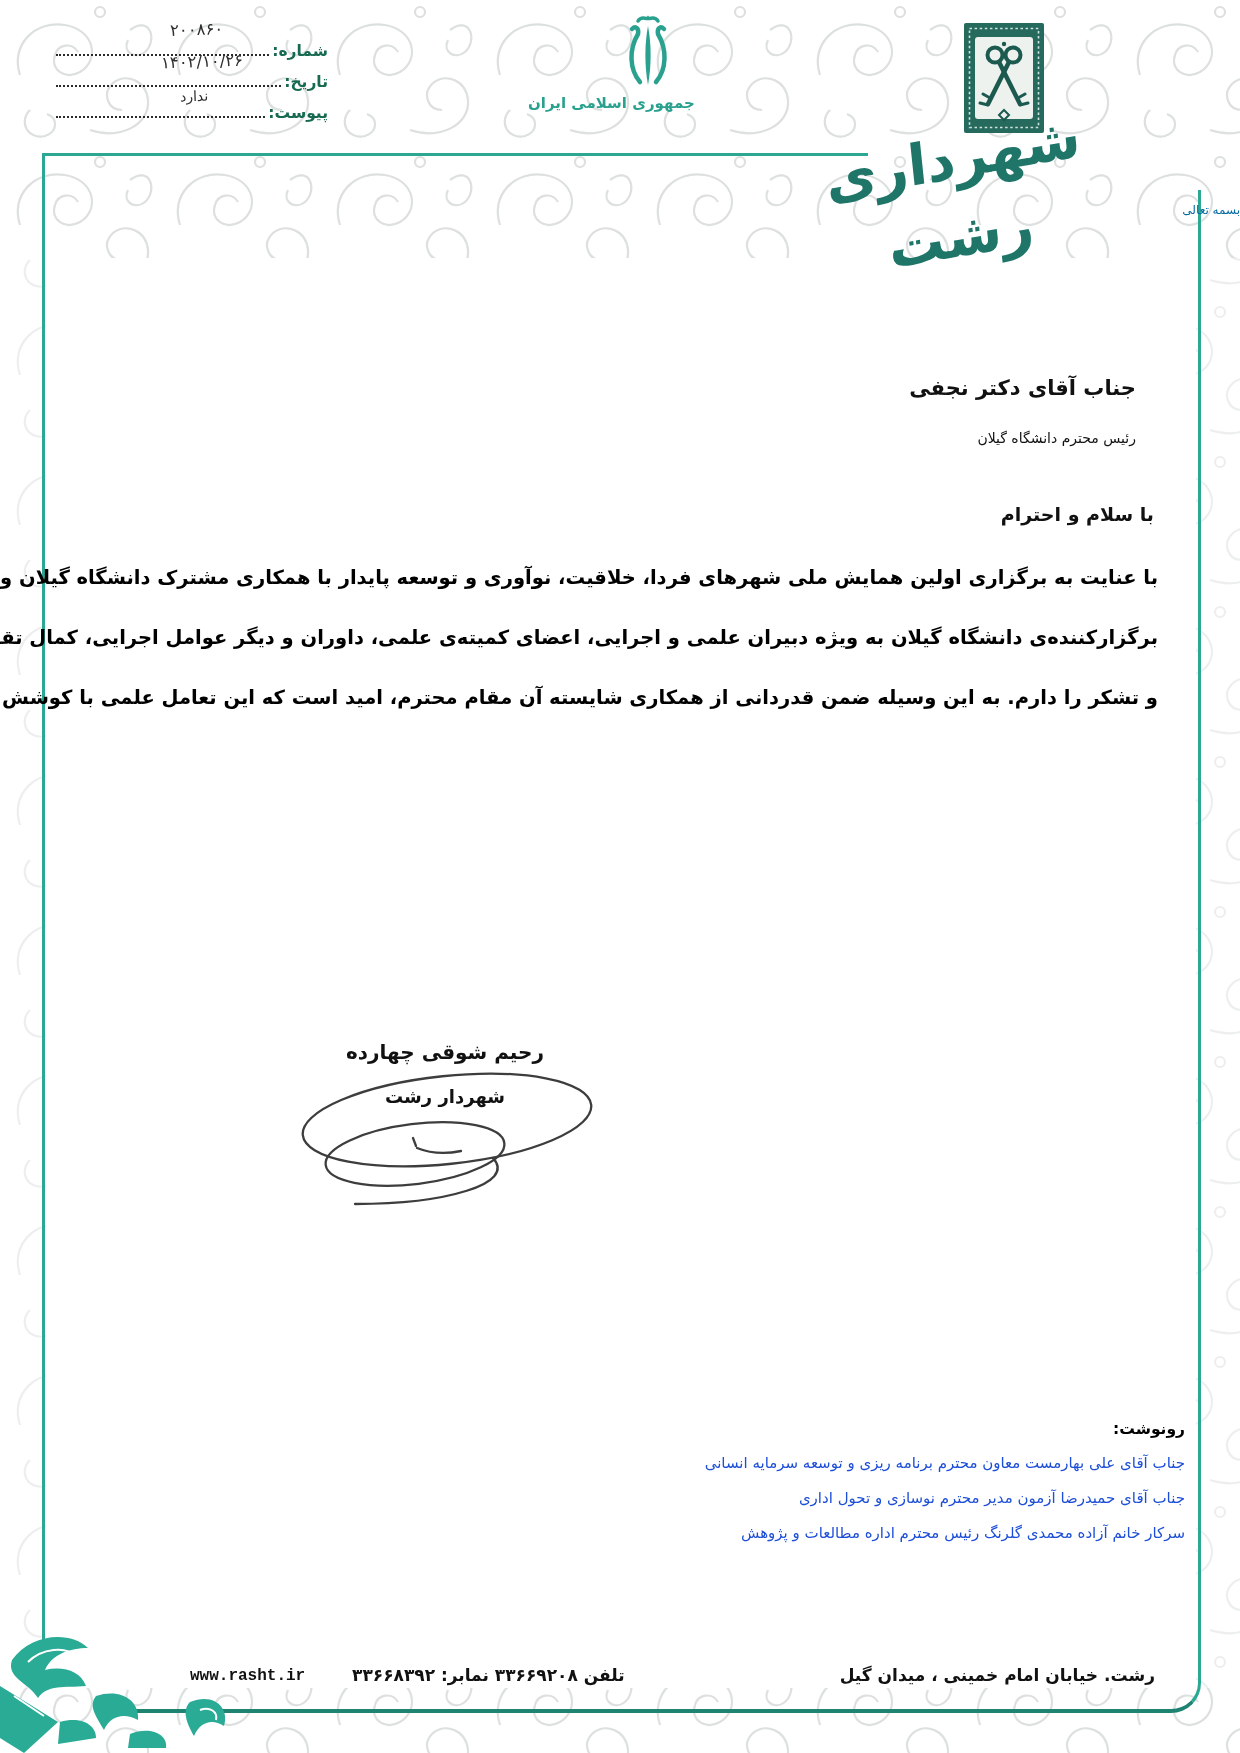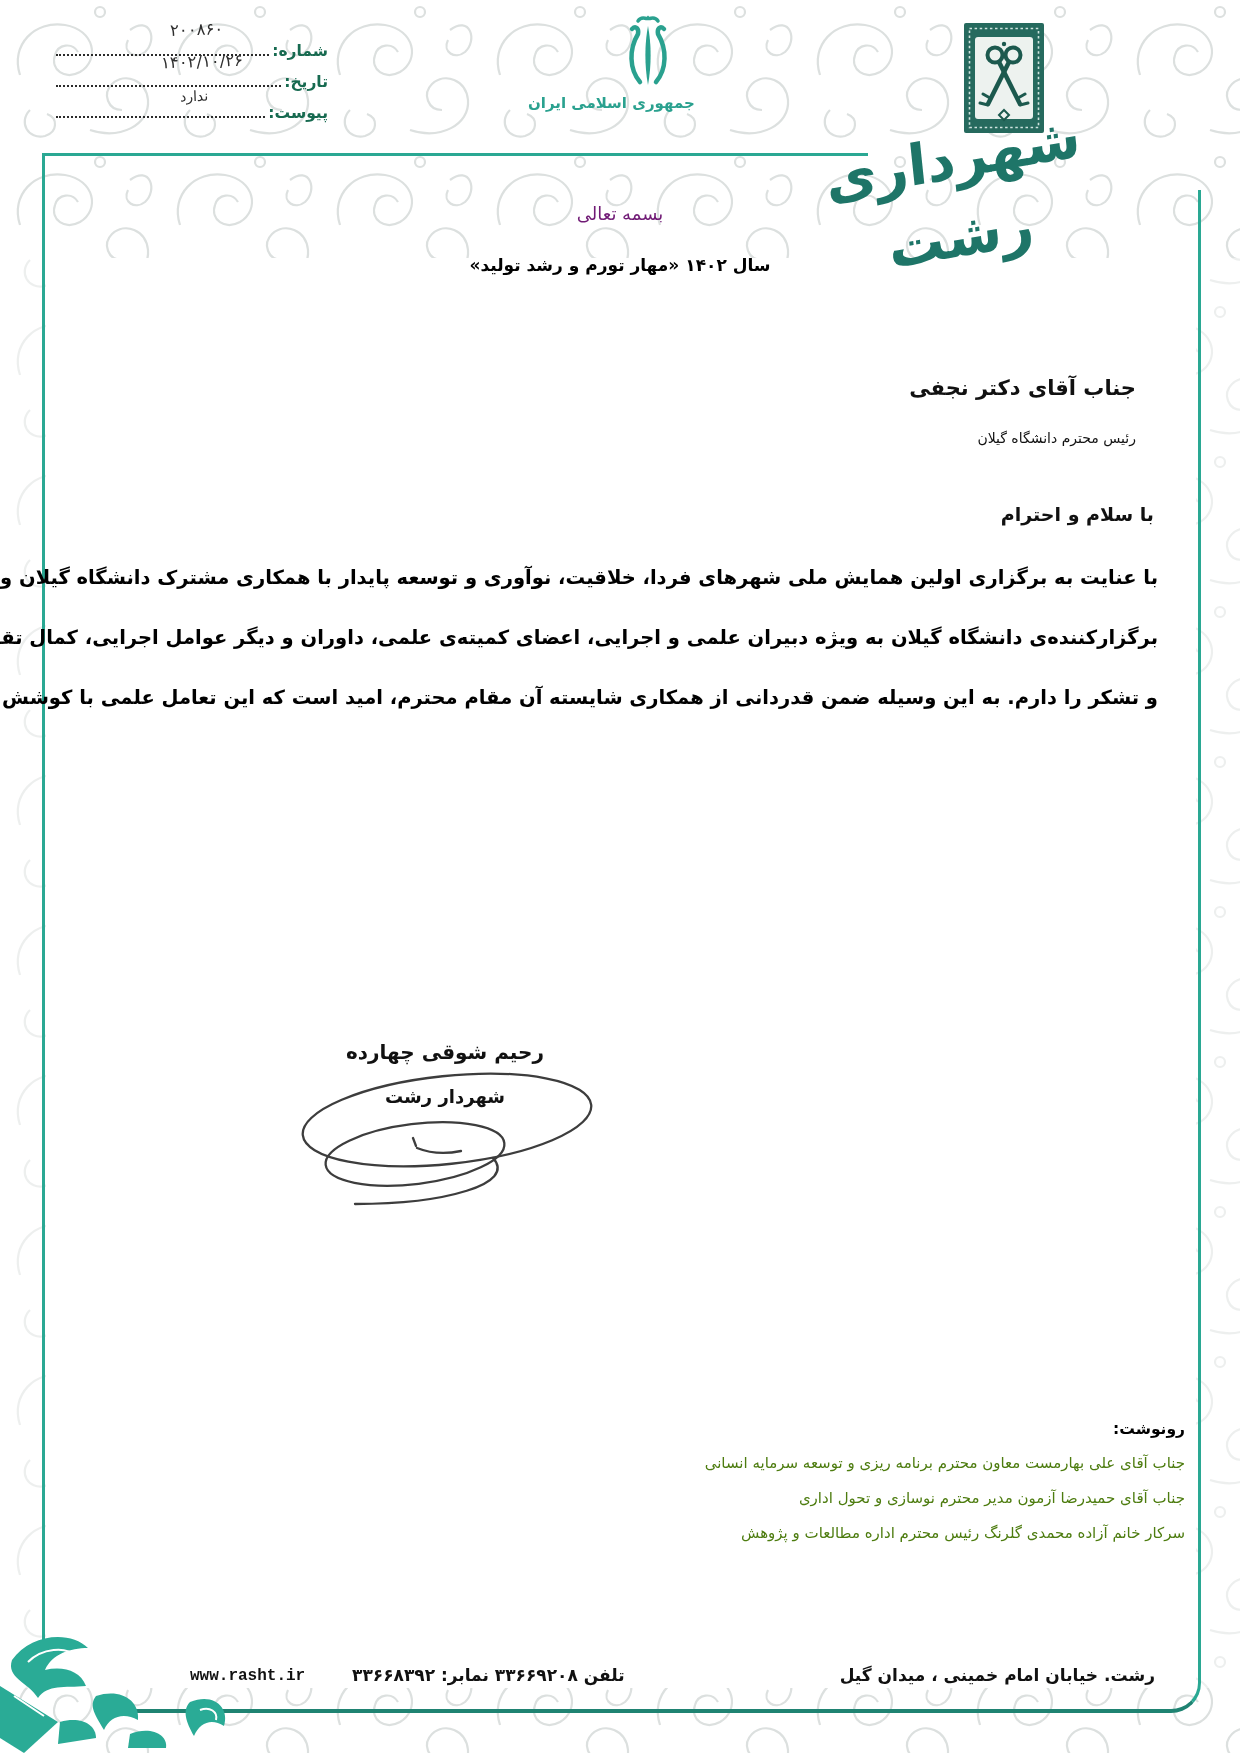--- a/index.html
+++ b/index.html
@@ -32,21 +32,21 @@
 
   
   .seal{left:963px;top:22px;width:82px;height:112px;z-index:5;}
   .calligraphy{
     left:752px;top:120px;width:410px;text-align:center;z-index:4;
     font-size:56px;font-weight:bold;color:#1e7568;direction:rtl;
     transform:rotate(-10deg) skewX(-4deg);letter-spacing:-2px;line-height:1.4;
   }
 
   
-  .basmala{left:0;right:0;top:203px;text-align:center;font-size:18px;color:#701a75;direction:rtl;z-index:5;}
+  .basmala{left:0;right:0;top:203px;text-align:right;font-size:12px;color:#0369a1;direction:rtl;z-index:5;}
   .slogan{left:0;right:0;top:255px;text-align:center;font-size:17px;font-weight:bold;color:#000;direction:rtl;z-index:5;}
   .recipient{right:104px;top:374px;text-align:right;direction:rtl;z-index:5;}
   .recipient .name{font-size:21px;font-weight:bold;line-height:28px;}
   .recipient .title{font-size:14px;font-weight:normal;line-height:28px;margin-top:22px;}
   .salutation{right:86px;top:503px;font-size:19px;font-weight:bold;direction:rtl;z-index:5;}
 
   
   .body-text{left:62px;right:82px;top:548px;direction:rtl;z-index:5;}
   .body-line{
     font-size:19.5px;font-weight:bold;line-height:60px;height:60px;
@@ -55,21 +55,21 @@
   .body-line.last{text-align:right;text-align-last:right;}
 
   
   .sig-name{left:320px;top:1040px;width:250px;text-align:center;font-size:20px;font-weight:bold;direction:rtl;z-index:6;}
   .sig-title{left:320px;top:1086px;width:250px;text-align:center;font-size:18px;font-weight:bold;direction:rtl;z-index:6;}
   .sig-draw{left:295px;top:1068px;width:310px;height:145px;z-index:5;}
 
   
   .cc{right:55px;top:1420px;text-align:right;direction:rtl;z-index:5;}
   .cc-label{font-size:15.5px;font-weight:bold;color:#000;margin-bottom:8px;}
-  .cc-item{font-size:15px;line-height:35px;color:#4d7c0f;}
+  .cc-item{font-size:15px;line-height:35px;color:#1d4ed8;}
 
   
   .footer-address{right:85px;top:1665px;font-size:17px;font-weight:bold;direction:rtl;z-index:5;}
   .footer-phone{left:352px;top:1665px;font-size:17px;font-weight:bold;direction:rtl;z-index:5;}
   .footer-site{left:190px;top:1667px;font-size:16px;font-weight:bold;z-index:5;font-family:Liberation Mono, monospace;}
 
   .bg-pattern{left:0;top:0;z-index:1;}
   .ornament{left:0;top:1626px;z-index:6;}
 </style>
 </head>
@@ -141,21 +141,20 @@
       <path d="M55,76 l7,-4 M57,83 l8,-2" stroke-width="3"></path>
       <path d="M27,76 l-7,-4 M25,83 l-8,-2" stroke-width="3"></path>
       <path d="M41,88 l5,5 -5,5 -5,-5 Z" stroke-width="2"></path>
     </g>
     <circle cx="41" cy="22" r="2.2" fill="#1c594e"></circle>
   </svg>
 
   <div class="abs calligraphy">شهرداری رشت</div>
 
   <div class="abs basmala">بسمه تعالی</div>
-  <div class="abs slogan">سال ۱۴۰۲ «مهار تورم و رشد تولید»</div>
 
   <div class="abs recipient">
     <div class="name">جناب آقای دکتر نجفی</div>
     <div class="title">رئیس محترم دانشگاه گیلان</div>
   </div>
 
   <div class="abs salutation">با سلام و احترام</div>
 
   <div class="abs body-text">
     <div class="body-line">با عنایت به برگزاری اولین همایش ملی شهرهای فردا، خلاقیت، نوآوری و توسعه پایدار با همکاری مشترک دانشگاه گیلان و این</div>

